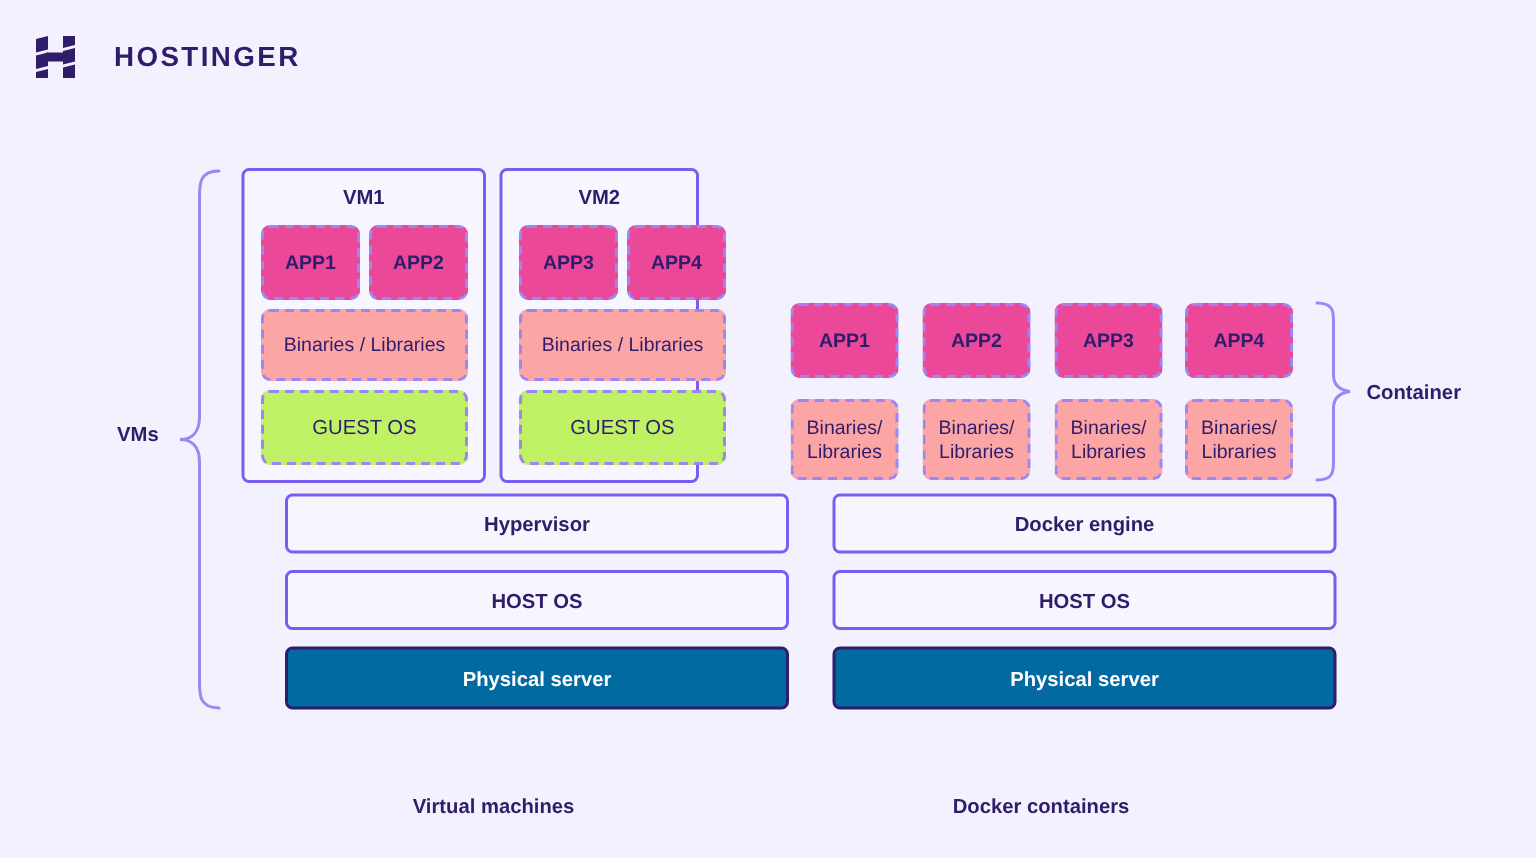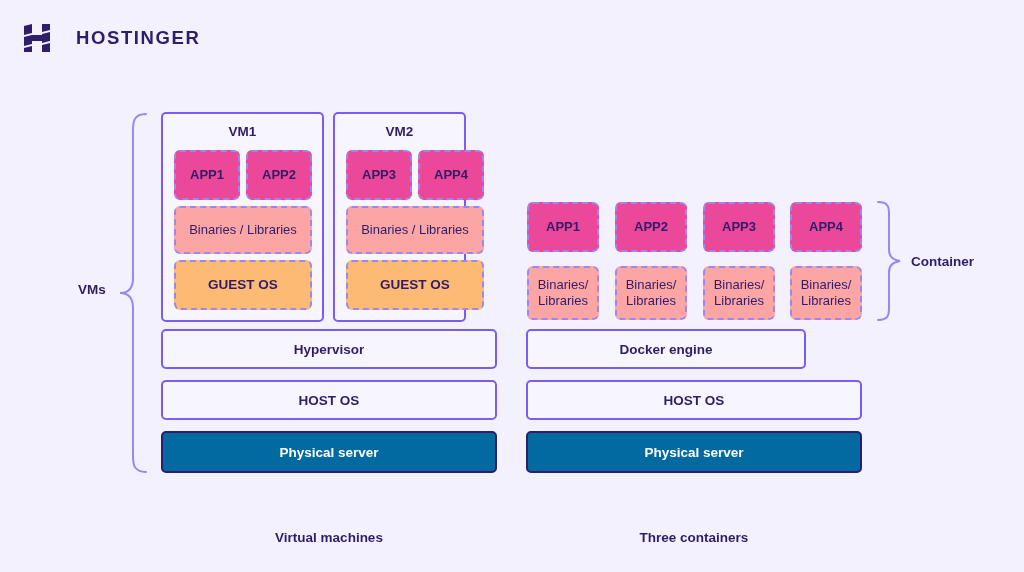--- a/index.html
+++ b/index.html
@@ -53,41 +53,42 @@
   .stack-box {
     border: 2px solid #7c5cf0;
     border-radius: 5px;
     background: #f7f6fe;
     display: flex;
     align-items: center;
     justify-content: center;
     font-size: 13.5px;
     font-weight: bold;
     color: #2f1c6a;
+    margin-left: 29px;
   }
   .stack-box.filled {
     background: #0369a1;
     border-color: #2f1c6a;
     color: #ffffff;
   }
 
   .dashed {
     border: 2px dashed #9c86f2;
     border-radius: 6px;
     display: flex;
     align-items: center;
     justify-content: center;
     text-align: center;
     font-size: 13px;
     color: #2f1c6a;
     line-height: 1.25;
   }
   .dashed.app    { background: #ec4899; font-weight: bold; }
   .dashed.bins   { background: #fca5a5; }
-  .dashed.guest  { background: #fdba74; font-weight: bold; font-size: 13.5px; }
+  .dashed.guest  { background: #bef264; font-weight: normal; font-size: 13.5px; }
 
   
   .vm-card {
     position: absolute;
     border: 2px solid #7c5cf0;
     border-radius: 5px;
     background: #f7f6fe;
   }
   .vm-title {
     position: absolute;
@@ -222,23 +223,23 @@
   <span>Libraries</span>
 </div>
 
 <div class="brace" style="left:876px; top:200px;">
   <svg width="30" height="122" viewBox="0 0 30 122" fill="none">
     <path d="M2 2 C14 2 13 9 13 17 L13 50 C13 57 17 60 24 61 C17 62 13 65 13 72 L13 105 C13 113 14 120 2 120" stroke="#9c86f2" stroke-width="2" stroke-linecap="round" fill="none"></path>
   </svg>
 </div>
 <div class="brace-label" style="left:911px; top:254px;">Container</div>
 
-<div class="stack-box" style="position:absolute; left:526px; top:329px; width:280px; height:40px;">
+<div class="stack-box" style="position:absolute; left:526px; top:329px; width:336px; height:40px;">
   <span>Docker engine</span>
 </div>
 <div class="stack-box" style="position:absolute; left:526px; top:380px; width:336px; height:40px;">
   <span>HOST OS</span>
 </div>
 <div class="stack-box filled" style="position:absolute; left:526px; top:431px; width:336px; height:42px;">
   <span>Physical server</span>
 </div>
 
-<div class="caption" style="left:526px; top:494px; width:336px;">Three containers</div>
+<div class="caption" style="left:526px; top:494px; width:336px;">Docker containers</div>
 
 </body></html>

